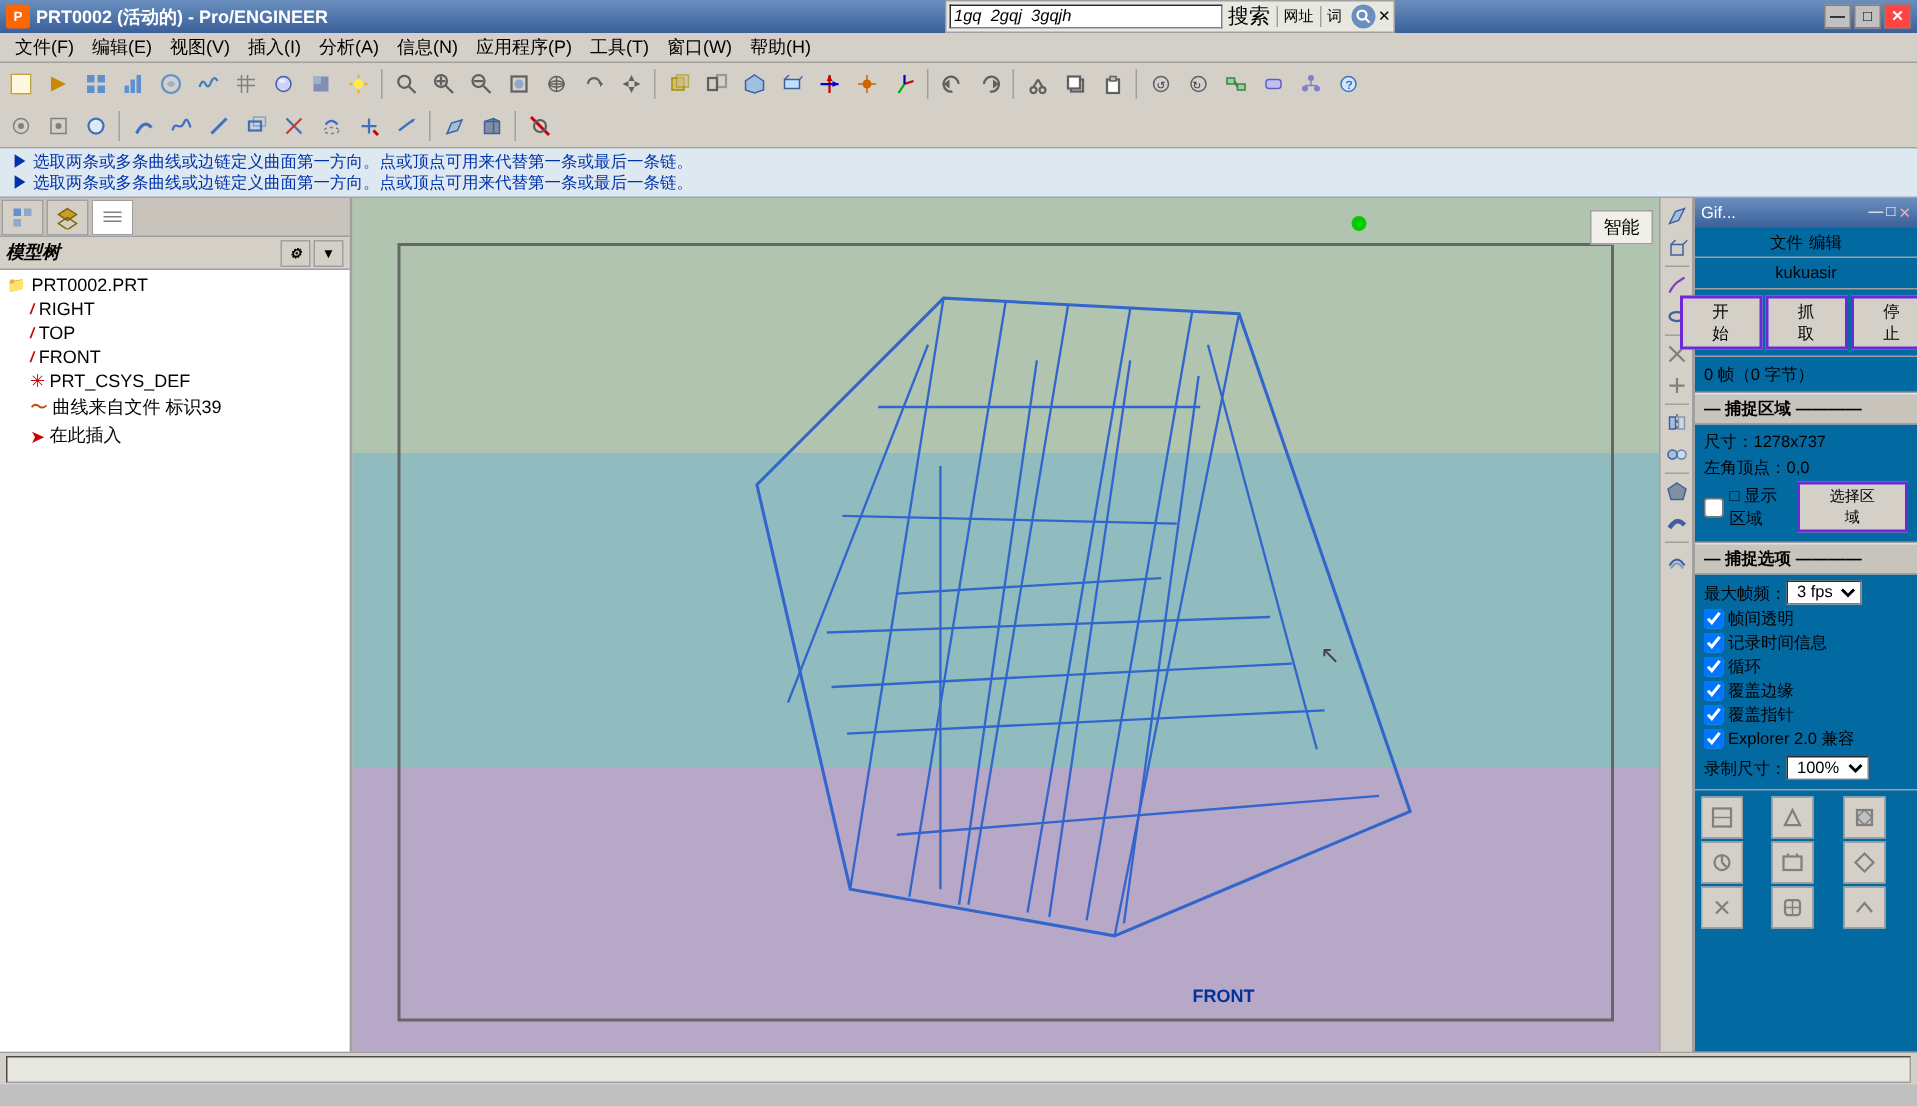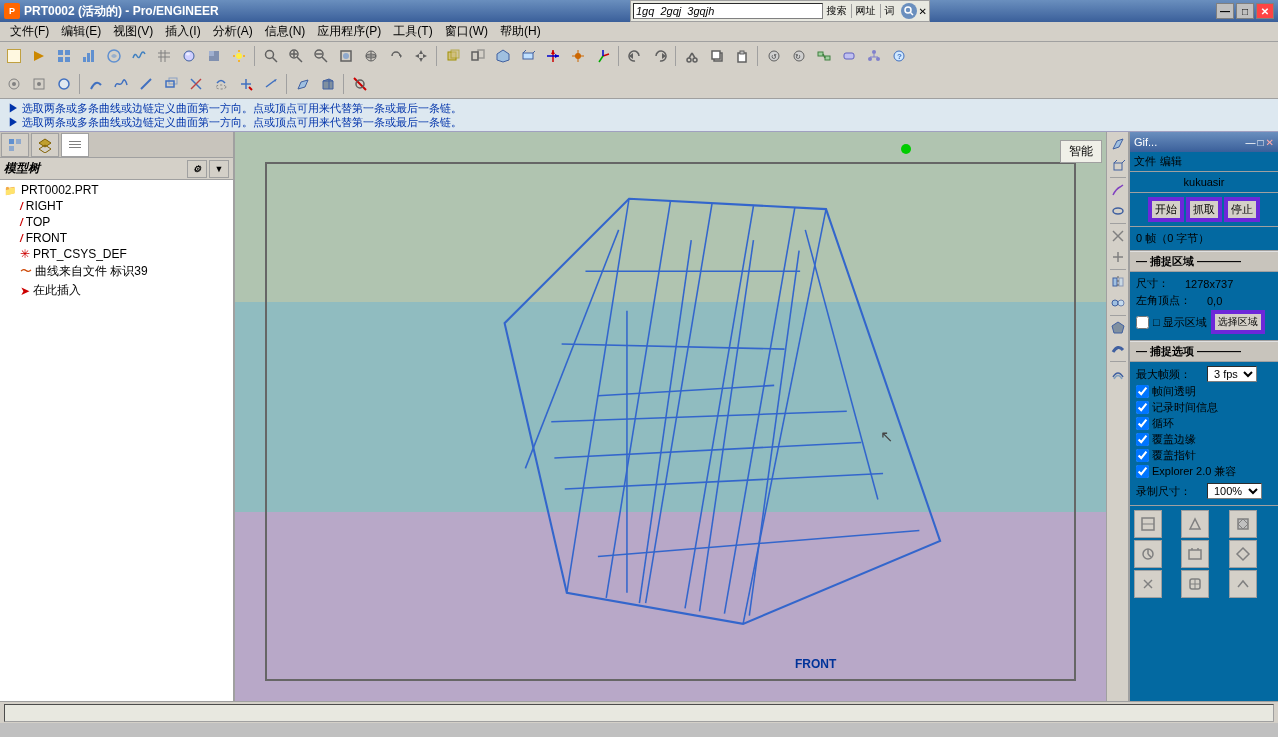--- a/index.html
+++ b/index.html
@@ -114,36 +114,37 @@
       justify-content: space-between;
       align-items: center;
       height: 20px;
     }
     .right-panel-menu {
       display: flex;
       gap: 4px;
       padding: 2px 4px;
       border-bottom: 1px solid #a0a0a0;
       font-size: 11px;
+      justify-content: center;
     }
     .right-panel-menu span { cursor: pointer; }
     .right-panel-section { padding: 4px 6px; border-bottom: 1px solid #a0a0a0; }
-    .rp-row { display: flex; align-items: center; gap: 16px; margin-bottom: 2px; font-size: 11px; }
+    .rp-row { display: flex; align-items: center; gap: 0; margin-bottom: 2px; font-size: 11px; }
     .rp-section-title {
       background: #c8c4bc;
       padding: 2px 6px;
       font-size: 11px;
       font-weight: bold;
       border-bottom: 1px solid #a0a0a0;
       border-top: 1px solid #e0e0e0;
     }
     .rp-btn {
-      padding: 1px 3px;
+      padding: 1px 20px;
       background: #d4d0c8;
-      border: 4px solid #6d28d9;
+      border: 2px solid #6d28d9;
       font-size: 11px;
       cursor: pointer;
     }
     .rp-checkbox { display: flex; align-items: center; gap: 3px; font-size: 11px; margin: 1px 0; }
     .rp-select { font-size: 11px; padding: 0 2px; background: white; border: 1px inset #808080; }
     .rp-icon-grid { display: grid; grid-template-columns: repeat(3, 1fr); gap: 2px; padding: 4px; }
     .rp-icon-btn { width: 28px; height: 28px; background: #d4d0c8; border: 1px solid #a0a0a0; display: flex; align-items: center; justify-content: center; font-size: 14px; cursor: pointer; color: #555; }
     .vp-canvas {
       width: 100%;
       height: 100%;
@@ -244,21 +245,21 @@
   <div class="title-bar-buttons">
     <div class="title-btn">—</div>
     <div class="title-btn">□</div>
     <div class="title-btn close">✕</div>
   </div>
 </div>
 
 <div style="position:absolute;top:0;left:630px;width:300px;z-index:10;">
   <div style="background:#e8e8e0;border:1px solid #a0a0a0;display:flex;align-items:center;height:22px;padding:0 2px;gap:2px;">
     <input class="search-input-area" style="flex: 1 1 0%; font-size: 11px; border: 1px inset rgb(128, 128, 128); height: 16px; font-style: italic;" value="1gq  2gqj  3gqjh">
-    <span style="font-size:10px;cursor:pointer;padding:0 2px;">搜索</span>
+    <span style="font-size:14px;cursor:pointer;padding:0 2px;">搜索</span>
     <span style="width:1px;height:14px;background:#a0a0a0;display:inline-block;"></span>
     <span style="font-size:10px;cursor:pointer;padding:0 2px;">网址</span>
     <span style="width:1px;height:14px;background:#a0a0a0;display:inline-block;"></span>
     <span style="font-size:10px;cursor:pointer;padding:0 2px;">词</span>
     <div style="width:16px;height:16px;background:#6a8fbe;border-radius:50%;display:flex;align-items:center;justify-content:center;margin-left:2px;">
       <svg width="10" height="10" viewBox="0 0 10 10">
           <circle cx="4" cy="4" r="3" stroke="white" stroke-width="1.5" fill="none"></circle>
           <line x1="6.5" y1="6.5" x2="9" y2="9" stroke="white" stroke-width="1.5"></line>
         </svg>
     </div>

